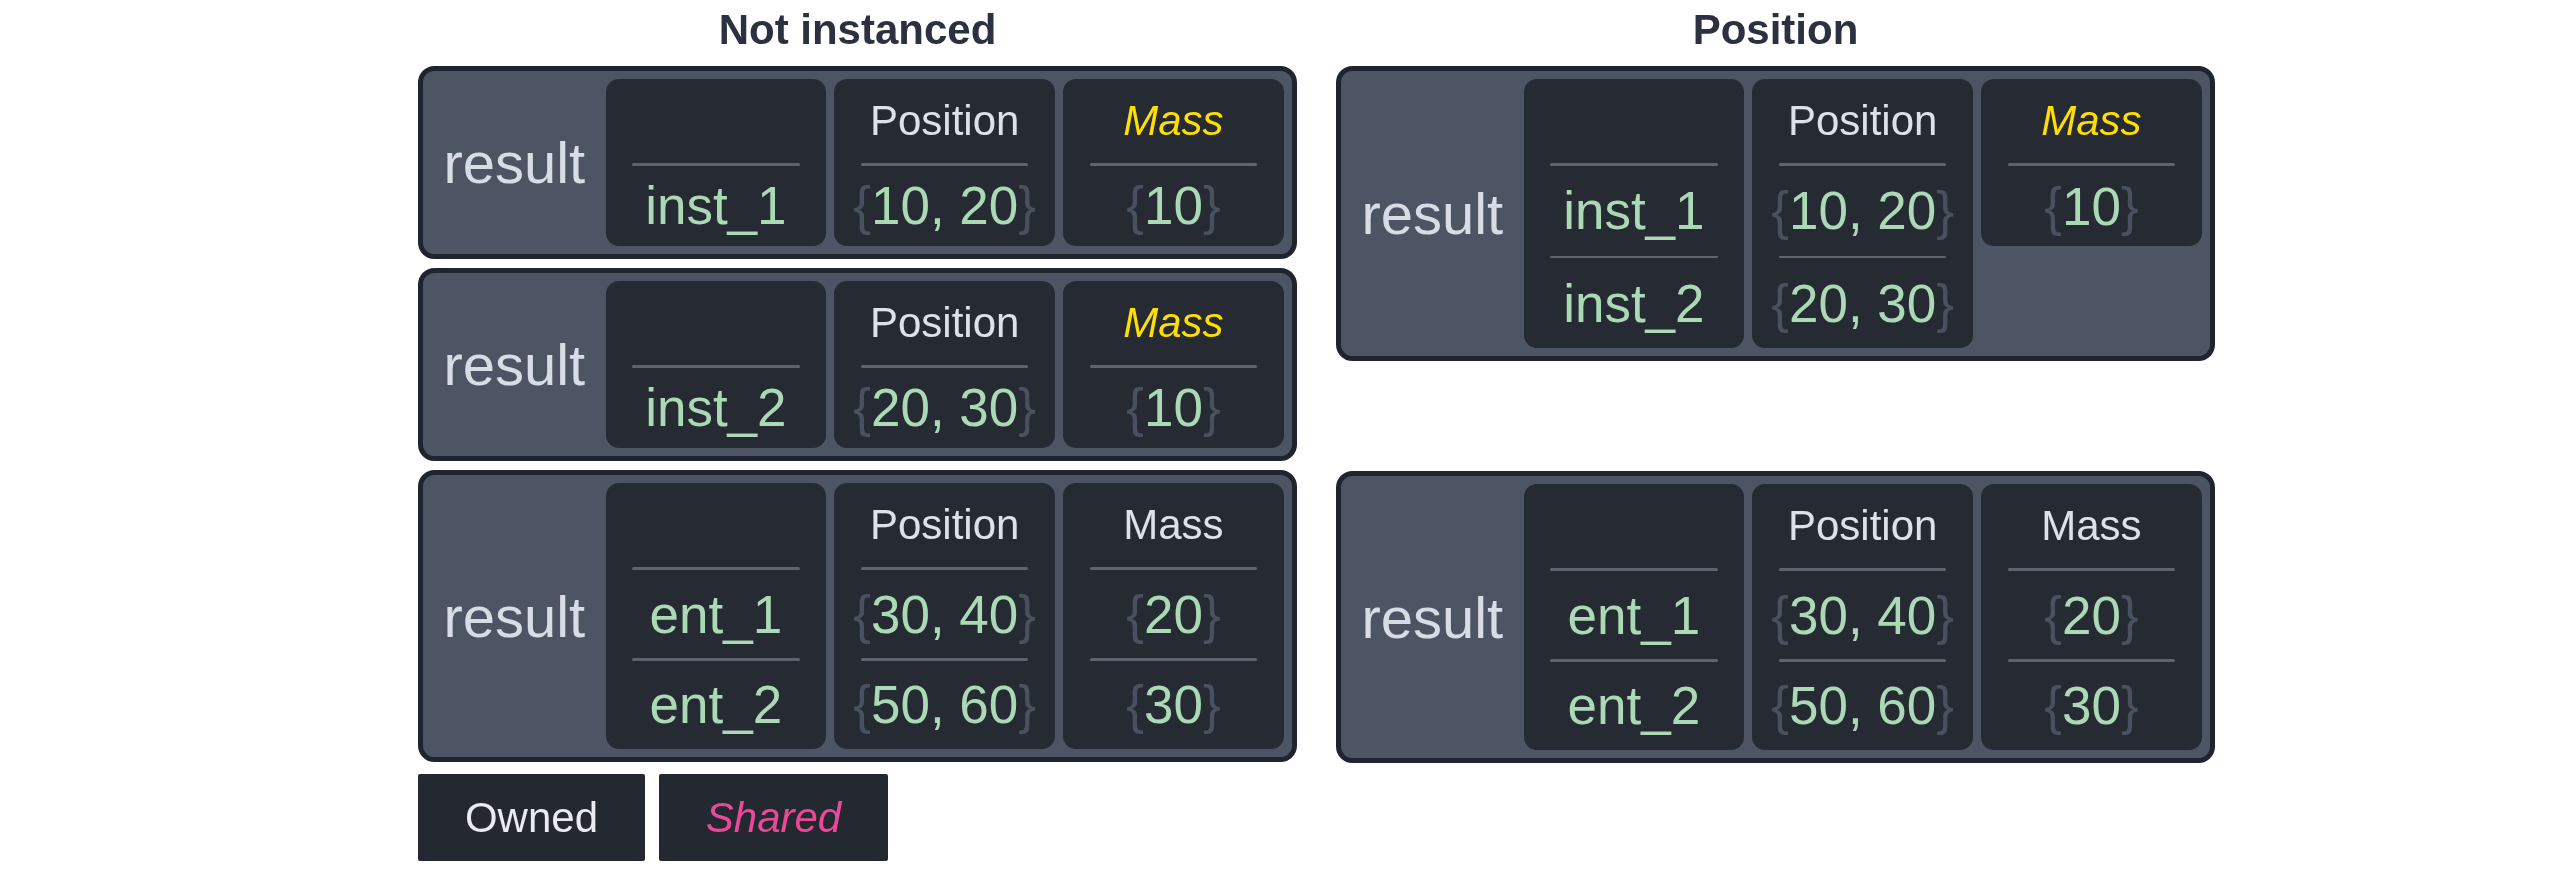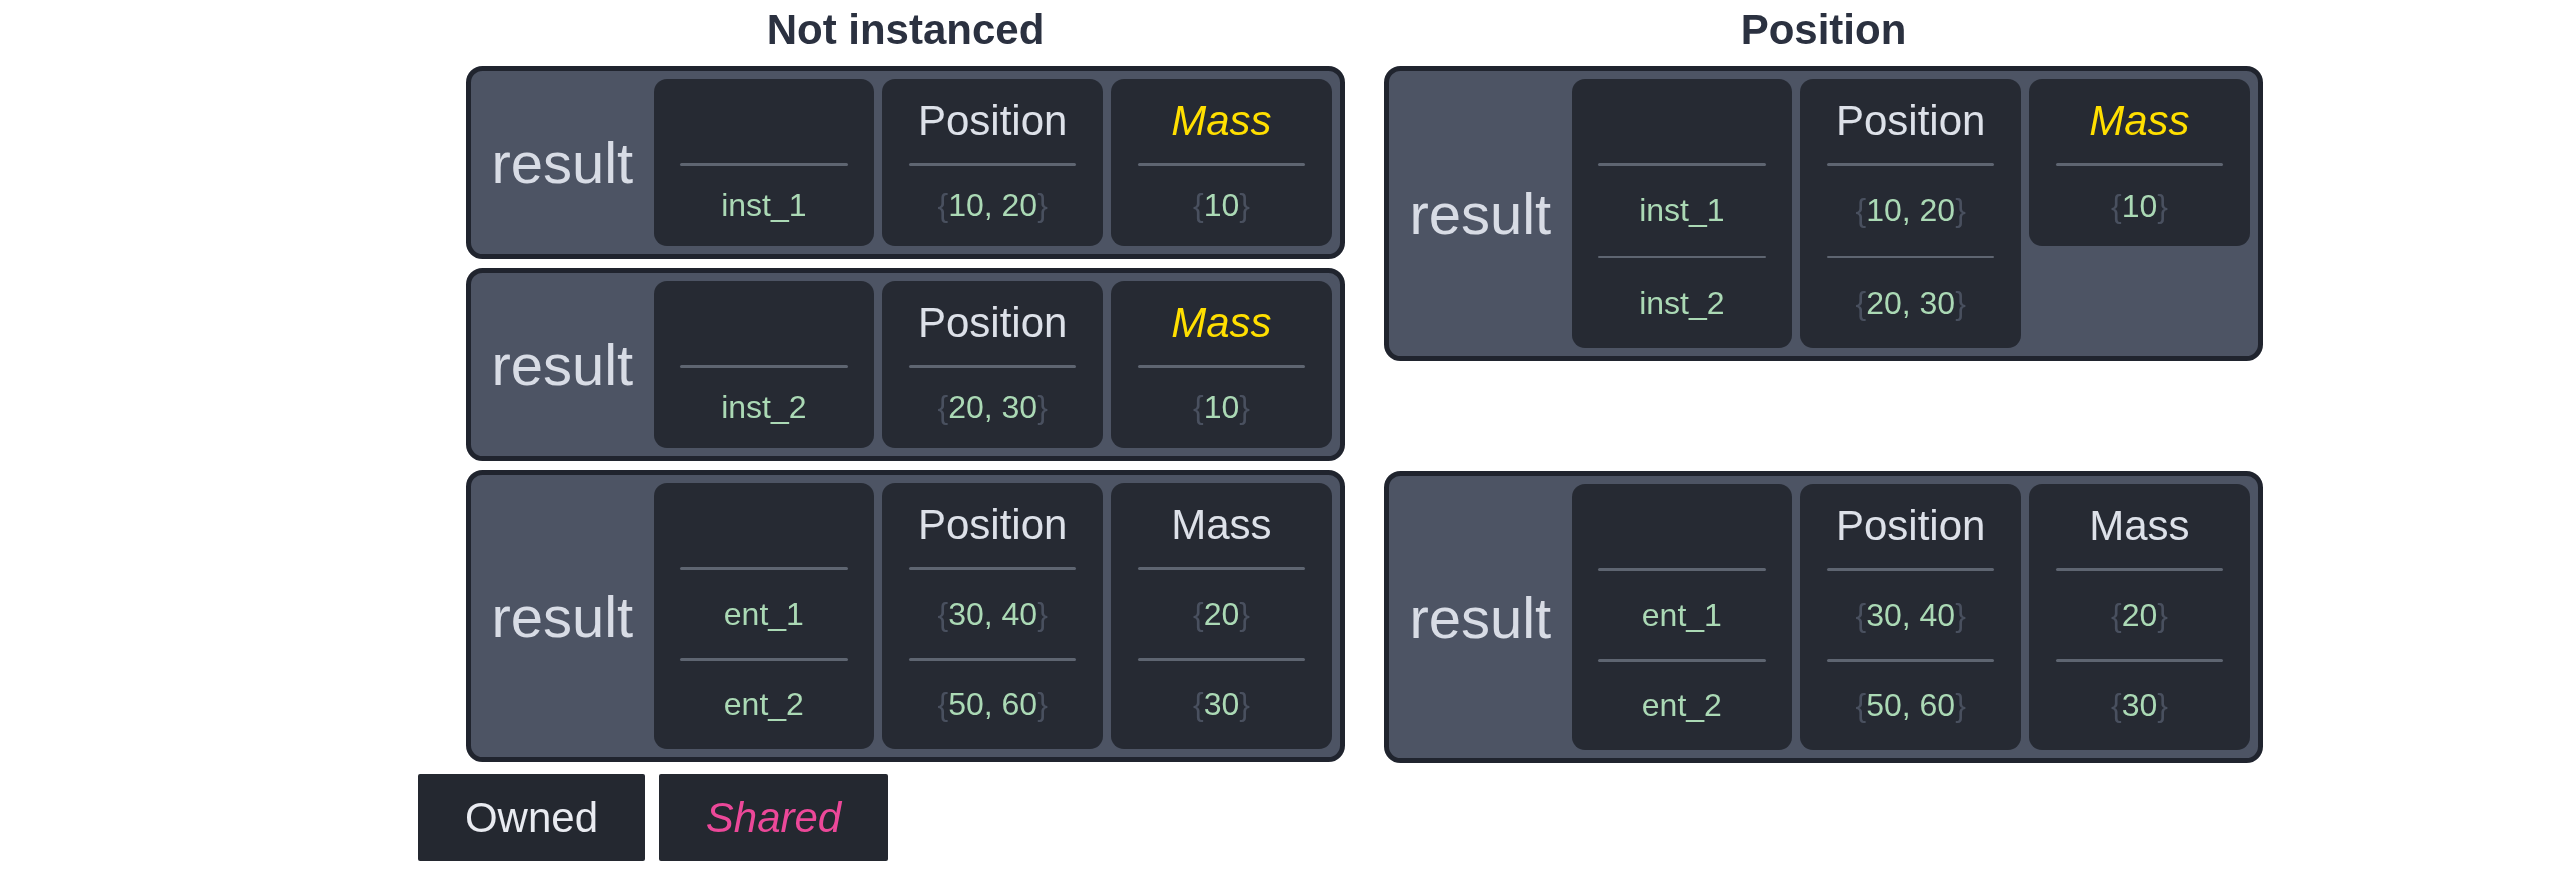--- a/index.html
+++ b/index.html
@@ -2,21 +2,21 @@
 <html style="font-size:14.7px"><head>
 <meta charset="utf-8">
 <style>
   html,body{margin:0;padding:0;background:#ffffff;}
   body{
     position:relative;
     width:2576px;height:870px;
     overflow:hidden;
     font-family:"Liberation Sans","DejaVu Sans",sans-serif;
   }
-  .stack{position:absolute;top:0;width:879px;height:870px;margin-left:48px;}
+  .stack{position:absolute;top:0;width:879px;height:870px;}
   .stack-left{left:418px;}
   .stack-right{left:1336px;}
   .diagram-title{
     position:absolute;top:5.5px;left:0;width:100%;
     text-align:center;font-size:42px;font-weight:bold;color:#2b3140;
   }
   .ctable{
     position:absolute;left:0;width:879px;box-sizing:border-box;
     background:#4d5464;border:5.5px solid #20242e;border-radius:16.5px;
     padding:8.3px;display:flex;align-items:stretch;
@@ -36,21 +36,21 @@
   }
   .ccell.short{align-self:flex-start;height:167px;width:100%;}
   .chead{
     flex:0 0 84px;display:flex;align-items:center;justify-content:center;
     font-size:42px;color:#dde1e9;
   }
   .chead.shared{color:#ffdf00;font-style:italic;}
   .cdiv{flex:0 0 2.8px;height:2.8px;width:76%;margin:0 auto;background:#5e6571;border-radius:1.8px;}
   .crow{
     flex:1 1 auto;display:flex;align-items:center;justify-content:center;
-    font-size:32px;color:#abd9b5;
+    font-size:53px;color:#abd9b5;
   }
   .brace{color:#49505f;}
   .legend-chip{
     position:absolute;top:774px;height:87px;box-sizing:border-box;
     background:#242830;border-radius:2px;
     display:flex;align-items:center;justify-content:center;font-size:42px;
   }
   .legend-owned{left:418px;width:227px;color:#e9ebf1;}
   .legend-shared{left:659px;width:229px;color:#ec4899;font-style:italic;}
 </style>

